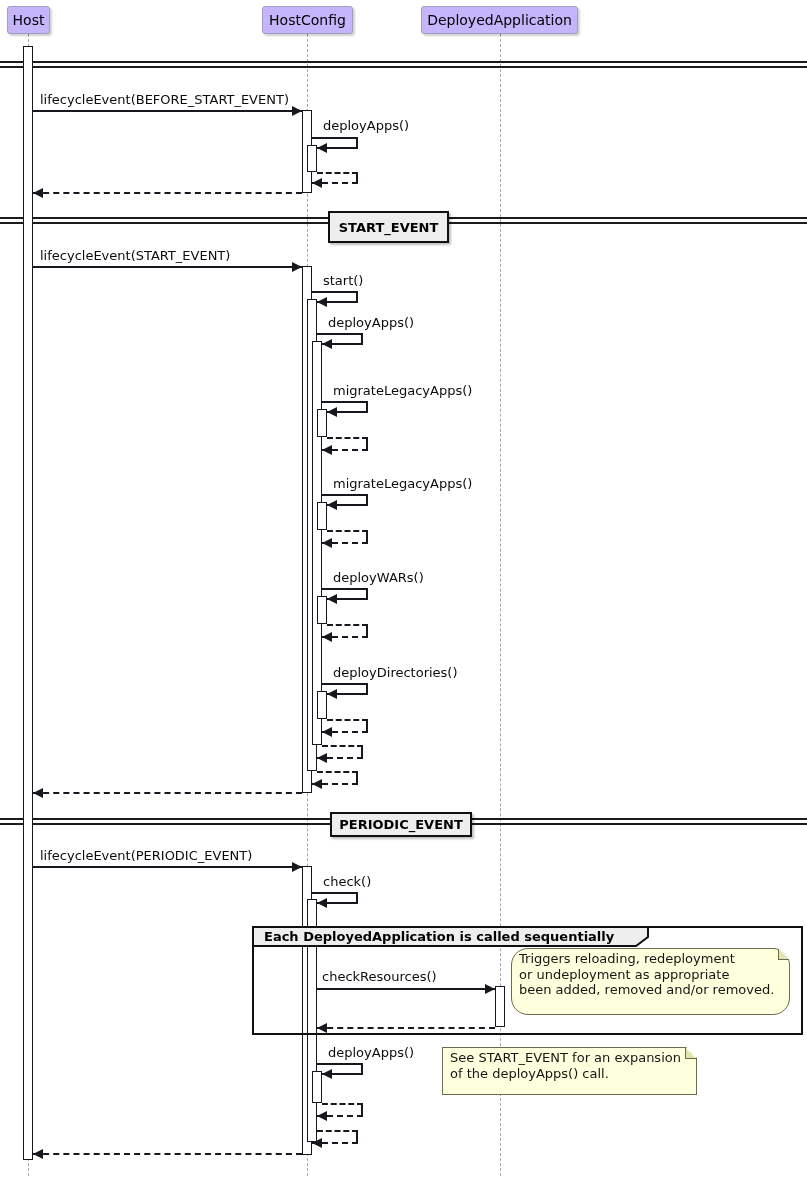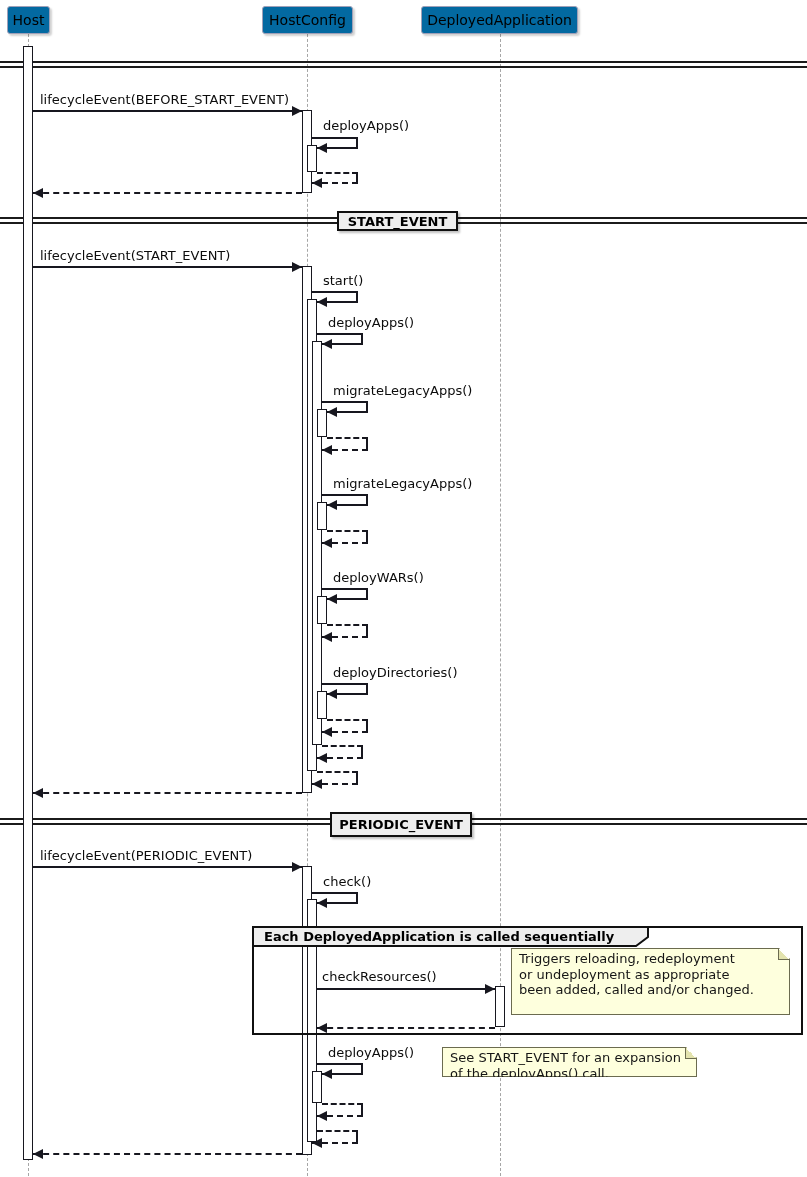--- a/index.html
+++ b/index.html
@@ -3,21 +3,21 @@
 <meta charset="utf-8">
 <style>
   html,body { margin:0; padding:0; background:#ffffff; }
   #stage {
     position:relative; width:807px; height:1177px; background:#ffffff;
     font-family:"DejaVu Sans","Liberation Sans",sans-serif; color:#111;
     overflow:hidden;
   }
   .abs { position:absolute; }
   .participant {
-    background:#0369a1; border:1.5px solid #A0A0B8; border-radius:3px;
+    background:#c4b5fd; border:1.5px solid #A0A0B8; border-radius:3px;
     display:flex; align-items:center; justify-content:center;
     font-size:14px; color:#000; box-sizing:border-box;
     box-shadow:2px 2px 2px rgba(0,0,0,0.18); z-index:4;
   }
   .lifeline { width:0; border-left:1px dashed #A6A6A6; z-index:1; }
   .divline { height:2px; background:#1b1b1b; left:0; width:807px; z-index:2; }
   .divider-box {
     background:#EEEEEE; border:2px solid #101010; box-sizing:border-box;
     display:flex; align-items:center; justify-content:center;
     font-size:13px; font-weight:bold; color:#000;
@@ -55,21 +55,21 @@
     <div class="abs lifeline" style="left: 28px; top: 34px; height: 1142px;"></div>
     <div class="abs lifeline" style="left: 307px; top: 34px; height: 1142px;"></div>
     <div class="abs lifeline" style="left: 500px; top: 34px; height: 1142px;"></div>
     <div class="abs participant" style="left: 7px; top: 6px; width: 43px; height: 28px;">Host</div>
     <div class="abs participant" style="left: 262px; top: 6px; width: 91px; height: 28px;">HostConfig</div>
     <div class="abs participant" style="left: 421px; top: 6px; width: 157px; height: 28px;">DeployedApplication</div>
     <div class="abs divline" style="top: 61px;"></div>
     <div class="abs divline" style="top: 66px;"></div>
     <div class="abs divline" style="top: 217px;"></div>
     <div class="abs divline" style="top: 222px;"></div>
-    <div class="abs divider-box" style="left: 337px; top: 211px; width: 121px; height: 20px;">START_EVENT</div>
+    <div class="abs divider-box" style="left: 328px; top: 211px; width: 121px; height: 32px;">START_EVENT</div>
     <div class="abs divline" style="top: 818px;"></div>
     <div class="abs divline" style="top: 823px;"></div>
     <div class="abs divider-box" style="left: 330px; top: 812px; width: 142px; height: 25px;">PERIODIC_EVENT</div>
     <div class="abs group-frame" style="left: 252px; top: 926px; width: 551px; height: 109px;"></div>
     <div class="abs group-header-shape" style="left: 252px; top: 926px; width: 398px; height: 22px;"><svg width="398" height="22" xmlns="http://www.w3.org/2000/svg">
         <path d="M1,1 H396 V11 L384,20 H1 Z" fill="#EEEEEE" stroke="#101010" stroke-width="2"></path>
       </svg></div>
     <div class="abs group-label" style="left: 264px; top: 929px;">Each DeployedApplication is called sequentially</div>
     <div class="abs activation" style="left: 23px; top: 46px; width: 10px; height: 1114px;"></div>
     <div class="abs activation" style="left: 302px; top: 110px; width: 10px; height: 83px;"></div>
@@ -179,24 +179,24 @@
     <div class="abs arrow-left" style="left: 322px; top: 1069px;"></div>
     <div class="abs msg-label" style="left: 328px; top: 1045px;">deployApps()</div>
     <div class="abs hline-dashed" style="left: 322px; top: 1103px; width: 41px;"></div>
     <div class="abs vline-dashed" style="left: 361px; top: 1103px; height: 12px;"></div>
     <div class="abs hline-dashed" style="left: 317px; top: 1115px; width: 46px;"></div>
     <div class="abs arrow-left" style="left: 317px; top: 1111px;"></div>
     <div class="abs hline-dashed" style="left: 317px; top: 1130px; width: 41px;"></div>
     <div class="abs vline-dashed" style="left: 356px; top: 1130px; height: 12px;"></div>
     <div class="abs hline-dashed" style="left: 312px; top: 1142px; width: 46px;"></div>
     <div class="abs arrow-left" style="left: 312px; top: 1138px;"></div>
-    <div class="abs note" style="left: 511px; top: 948px; width: 279px; height: 67px;">
+    <div class="abs note" style="left: 511px; top: 948px; width: 279px; height: 67px; border-radius: 17px;">
       <div class="note-line">Triggers reloading, redeployment</div>
       <div class="note-line">or undeployment as appropriate</div>
-      <div class="note-line">been added, called and/or changed.</div>
+      <div class="note-line">been added, removed and/or removed.</div>
       <div class="note-fold"></div>
     </div>
-    <div class="abs note" style="left: 442px; top: 1047px; width: 255px; height: 30px;">
+    <div class="abs note" style="left: 442px; top: 1047px; width: 255px; height: 48px;">
       <div class="note-line">See START_EVENT for an expansion</div>
       <div class="note-line">of the deployApps() call.</div>
       <div class="note-fold"></div>
     </div>
   </div>
 
 </body></html>

